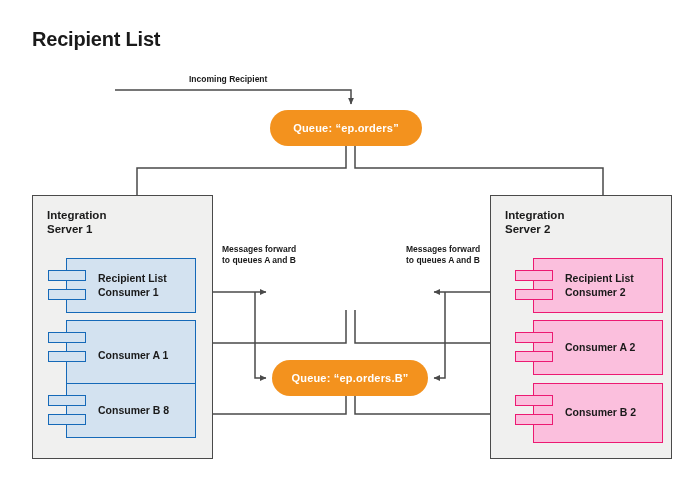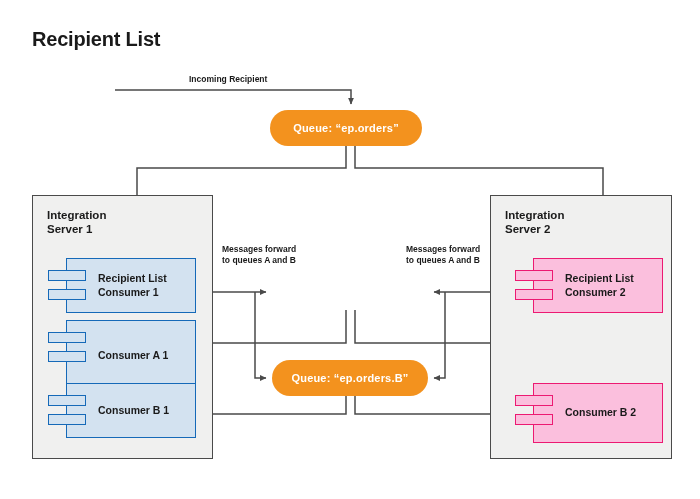--- a/index.html
+++ b/index.html
@@ -158,36 +158,42 @@
     <div class="body"></div>
     <div class="tab t1"></div>
     <div class="tab t2"></div>
     <div class="cmp-label">Consumer A 1</div>
   </div>
 
   <div class="component blue" id="cmp-b1">
     <div class="body"></div>
     <div class="tab t1"></div>
     <div class="tab t2"></div>
-    <div class="cmp-label">Consumer B 1</div>
+    <div class="cmp-label">Consumer B 8</div>
   </div>
 
   <div class="server" id="server-2">
     <div class="server-title">Integration
 Server 2</div>
   </div>
 
   <div class="component pink" id="cmp-rlc2">
     <div class="body"></div>
     <div class="tab t1"></div>
     <div class="tab t2"></div>
     <div class="cmp-label">Recipient List
 Consumer 2</div>
   </div>
 
+  <div class="component pink" id="cmp-a2">
+    <div class="body"></div>
+    <div class="tab t1"></div>
+    <div class="tab t2"></div>
+    <div class="cmp-label">Consumer A 2</div>
+  </div>
 
   <div class="component pink" id="cmp-b2">
     <div class="body"></div>
     <div class="tab t1"></div>
     <div class="tab t2"></div>
     <div class="cmp-label">Consumer B 2</div>
   </div>
 
   <div class="queue" id="queue-main">Queue: “ep.orders”</div>
   <div class="queue" id="queue-b">Queue: “ep.orders.B”</div>

